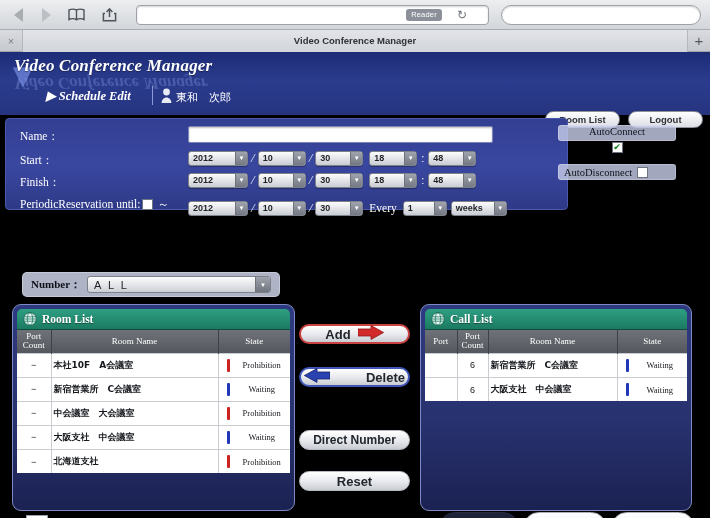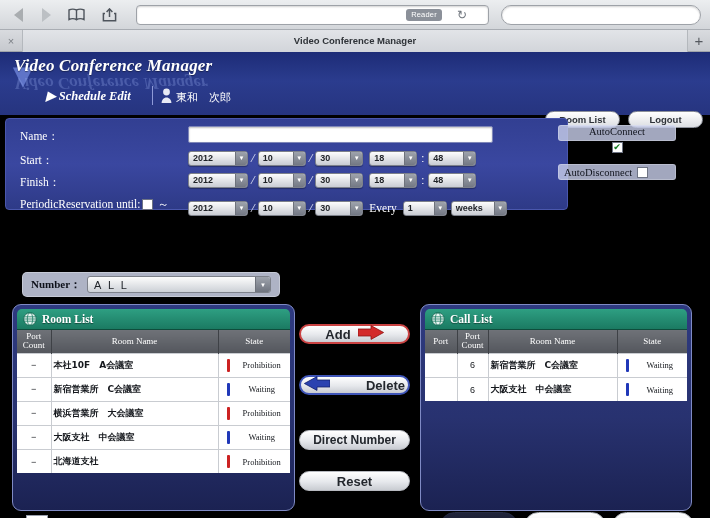--- a/index.html
+++ b/index.html
@@ -266,21 +266,21 @@
   
   .cbtn {
     position: absolute; left: 299px; width: 111px; height: 20px;
     border-radius: 15px;
     background: linear-gradient(#ffffff, #e6e8ec 55%, #c9ccd2);
     display: flex; align-items: center; justify-content: center; gap: 7px;
     font-size: 13px; font-weight: bold; color: #23272d;
     box-shadow: 0 1px 3px rgba(0,0,0,.6);
   }
   #btn-add { top: 272px; border: 2px solid #c94242; }
-  #btn-delete { top: 323px; border: 2px solid #3f55b8; gap: 36px; }
+  #btn-delete { top: 315px; border: 2px solid #3f55b8; gap: 36px; }
   #btn-direct { top: 378px; border: 1px solid #b7bac0; font-size: 12px; }
   #btn-reset  { top: 419px; border: 1px solid #b7bac0; }
   .arrow-right, .arrow-left { display: block; }
 
   
   .use-mcu {
     position: absolute; left: 26px; top: 463px;
     display: flex; align-items: center; gap: 10px;
   }
   .mcu-box {
@@ -511,21 +511,21 @@
               <td class="rm-name">新宿営業所　C会議室</td>
               <td>
                 <span class="state-cell">
                   <span class="state-bar" style="background:#2038b8"></span>
                   <span class="state-txt">Waiting</span>
                 </span>
               </td>
             </tr>
             <tr>
               <td class="td-center">−</td>
-              <td class="rm-name">横浜営業所　大会議室</td>
+              <td class="rm-name">中会議室　大会議室</td>
               <td>
                 <span class="state-cell">
                   <span class="state-bar" style="background:#cc2222"></span>
                   <span class="state-txt">Prohibition</span>
                 </span>
               </td>
             </tr>
             <tr>
               <td class="td-center">−</td>
               <td class="rm-name">大阪支社　中会議室</td>

